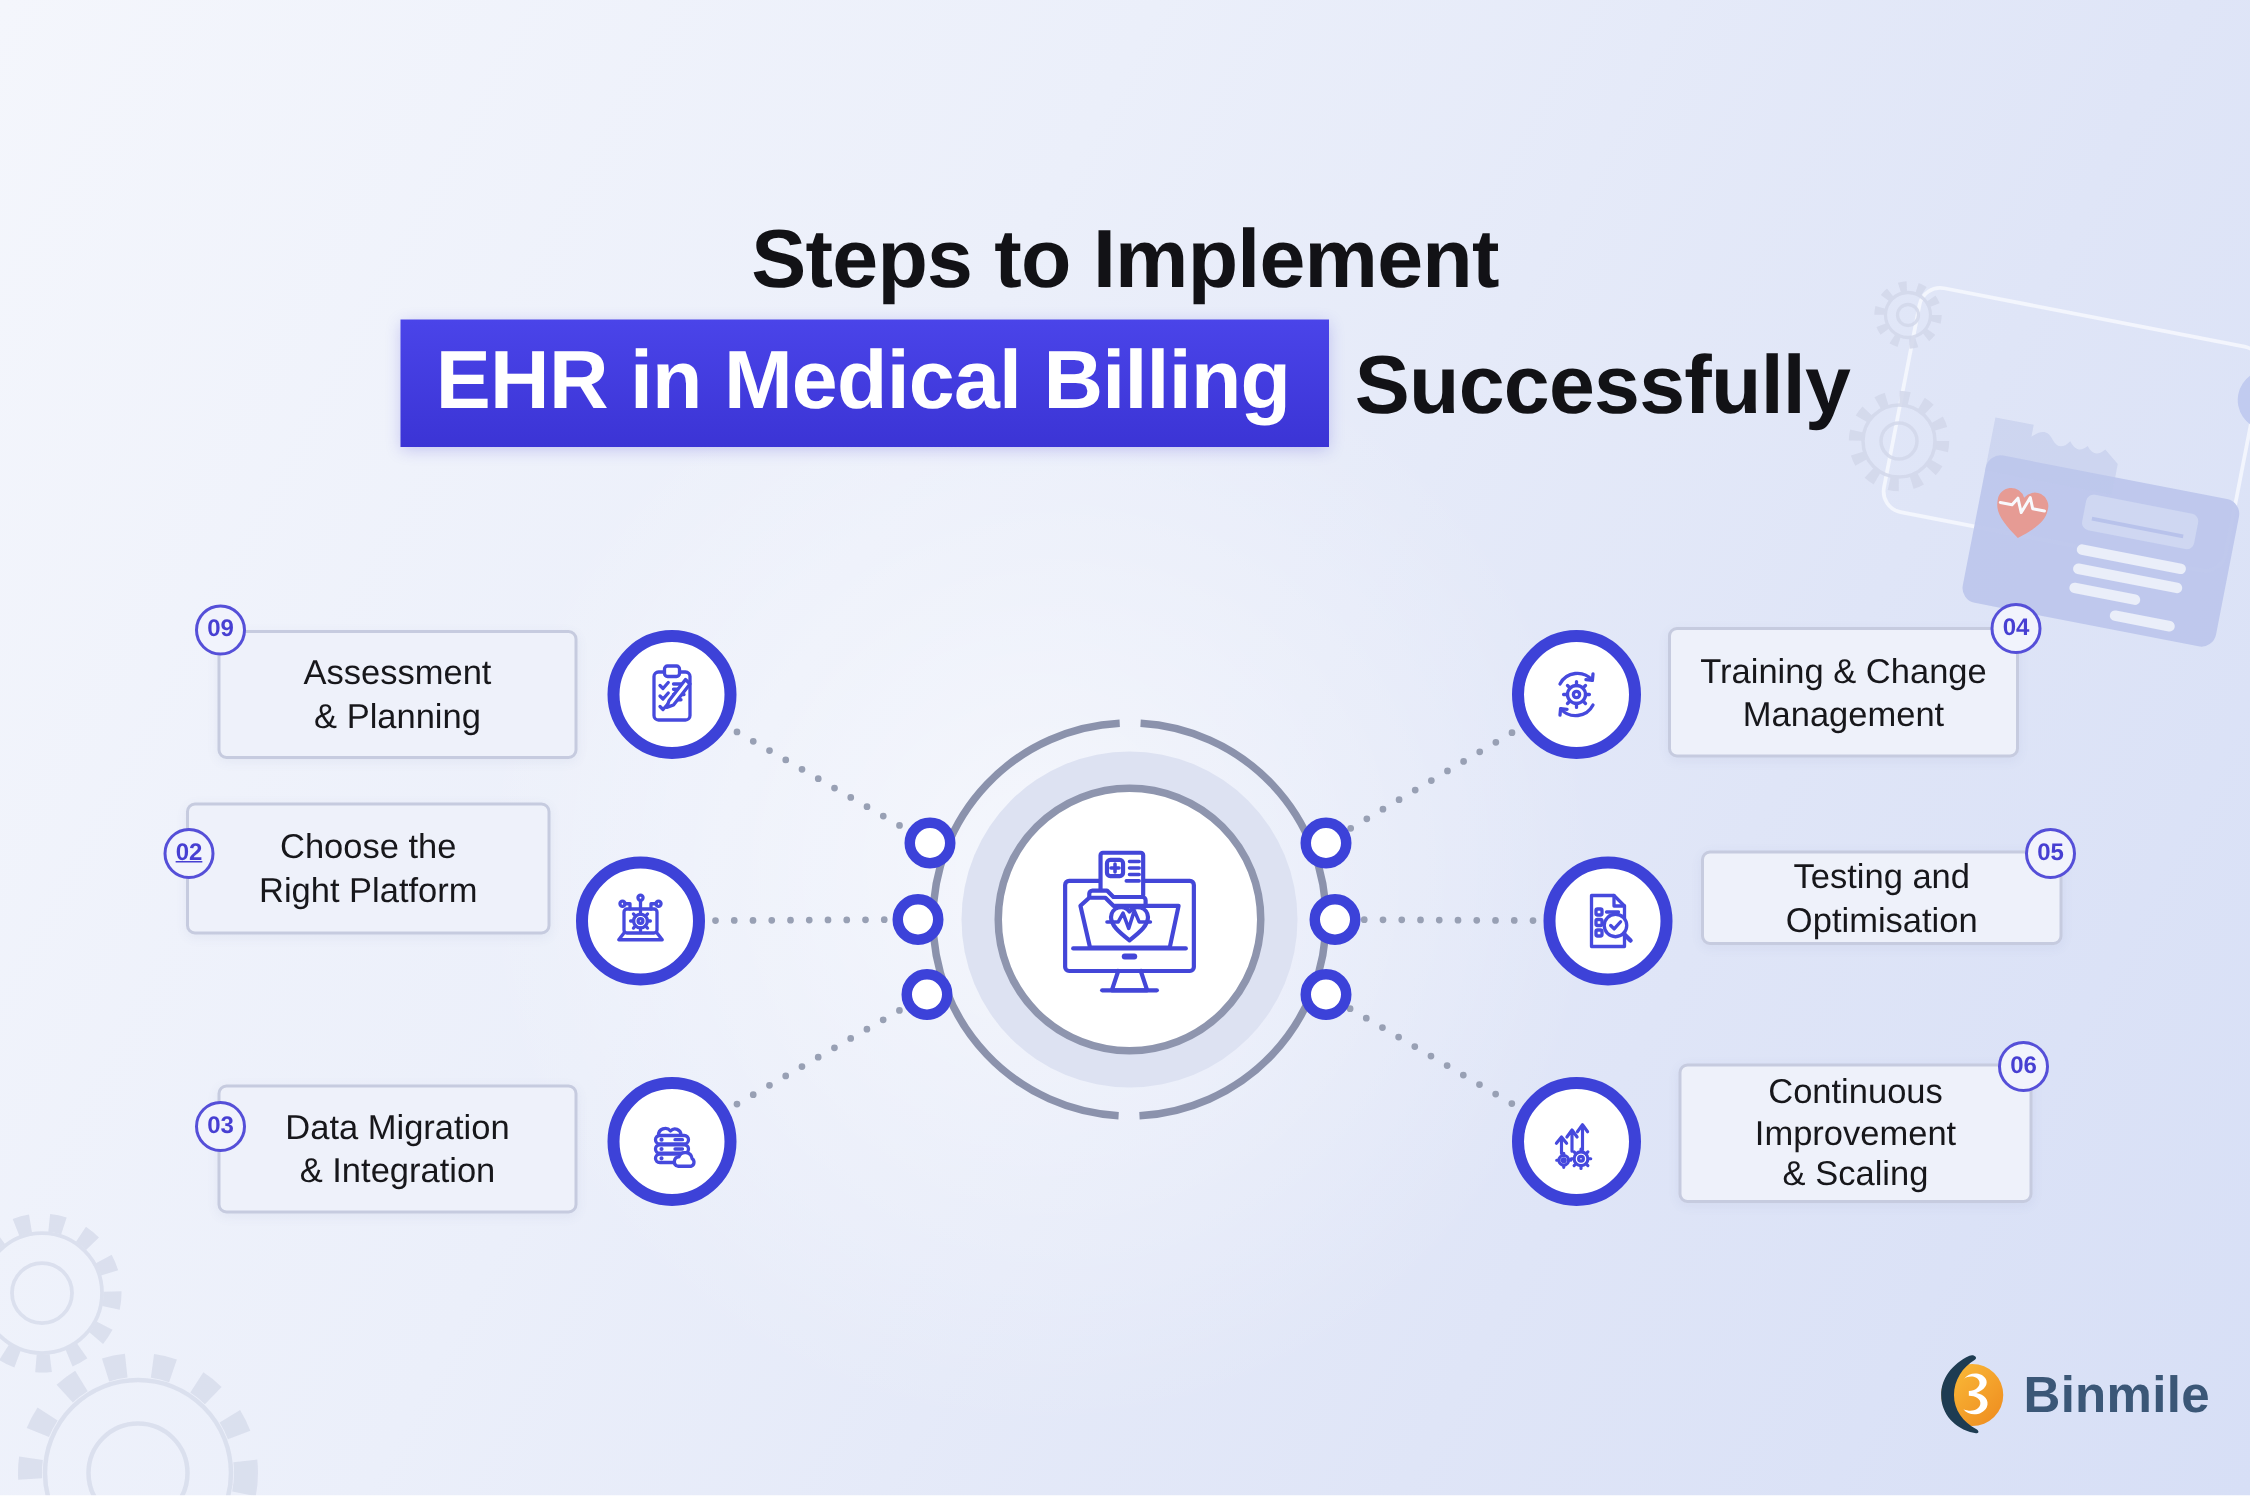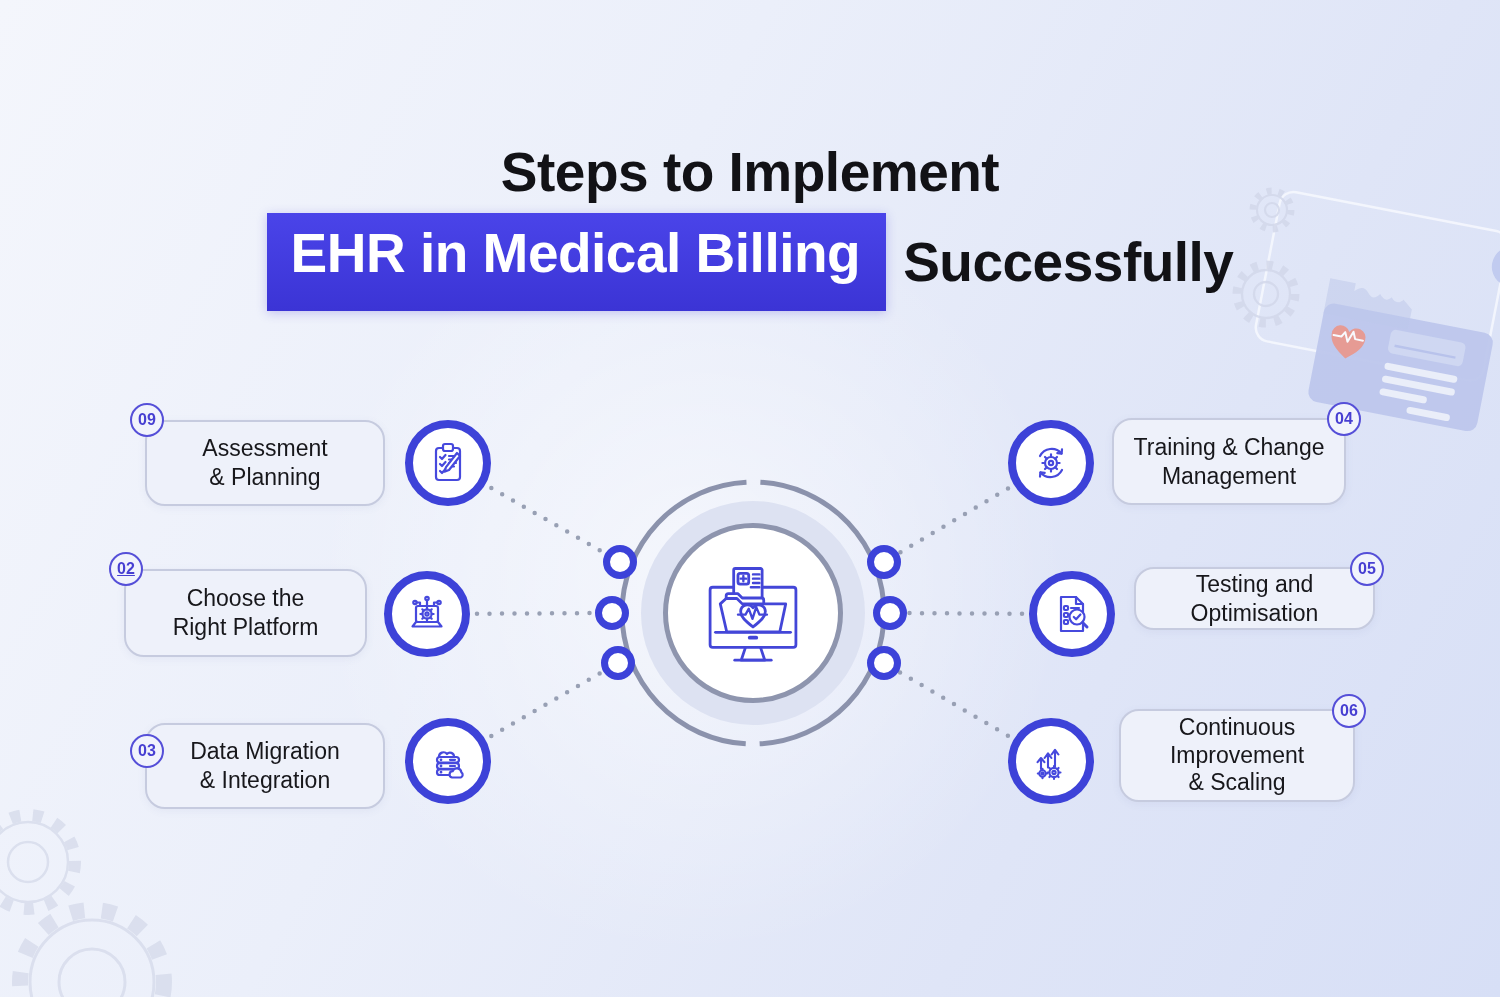--- a/index.html
+++ b/index.html
@@ -10,51 +10,51 @@
     background:radial-gradient(circle at 46% 58%, rgba(255,255,255,.55) 0%, rgba(255,255,255,0) 38%);
     pointer-events:none;}
   svg.underlay{position:absolute;left:0;top:0;}
 
   
   .title{position:absolute;left:0;top:140px;width:100%;text-align:center;color:#121216;}
   .t1{font-size:55px;font-weight:600;letter-spacing:-.5px;}
   .t2{margin-top:9px;font-size:55px;font-weight:600;letter-spacing:-.5px;
       display:flex;justify-content:center;align-items:center;}
   .hl{display:inline-block;background:linear-gradient(180deg,#4a44e9,#3b34d5);
-      color:#fff;padding:8px 26px 26px 24px;box-shadow:0 2px 10px rgba(59,52,213,.25);}
+      color:#fff;padding:8px 26px 13px 24px;box-shadow:0 2px 10px rgba(59,52,213,.25);}
   .rest{margin-left:17px;}
 
   
   .hub-disc{position:absolute;left:641px;top:501px;width:224px;height:224px;border-radius:50%;
       background:#dde2f2;}
   .hub-white{position:absolute;left:663px;top:523px;width:180px;height:180px;border-radius:50%;
       box-sizing:border-box;border:5px solid #8e95ae;background:#fff;
       display:flex;align-items:center;justify-content:center;}
   .ring{position:absolute;width:34px;height:34px;border-radius:50%;box-sizing:border-box;
       border:7px solid #3c42d9;background:#fff;}
   .rL1{left:603px;top:545px;} .rL2{left:595px;top:596px;} .rL3{left:601px;top:646px;}
   .rR1{left:867px;top:545px;} .rR2{left:873px;top:596px;} .rR3{left:867px;top:646px;}
 
   
   .step{position:absolute;left:0;top:0;width:0;height:0;}
   .step-box{position:absolute;box-sizing:border-box;background:#eef1fa;
-      border:2px solid #c6cbdf;border-radius:20px;
+      border:2px solid #c6cbdf;border-radius:6px;
       display:flex;align-items:center;justify-content:center;text-align:center;
       font-size:23px;font-weight:500;color:#17171b;line-height:1.26;white-space:pre-line;
       box-shadow:0 2px 8px rgba(90,100,150,.07);}
   .badge{position:absolute;width:34px;height:34px;border-radius:50%;box-sizing:border-box;
       border:2.5px solid #554fd8;background:#f1f3fc;color:#473fd2;
       font-size:16px;font-weight:700;display:flex;align-items:center;justify-content:center;
       z-index:3;}
   .icon-circle{position:absolute;width:86px;height:86px;border-radius:50%;box-sizing:border-box;
       border:8px solid #3d42d8;background:#fff;display:flex;align-items:center;justify-content:center;}
 
   .s1 .step-box{left:145px;top:420px;width:240px;height:86px;}
   .s1 .badge{left:130px;top:403px;}  .s1 .icon-circle{left:405px;top:420px;}
-  .s2 .step-box{left:124px;top:569px;width:243px;height:88px;}
+  .s2 .step-box{left:124px;top:535px;width:243px;height:88px;}
   .s2 .badge{left:109px;top:552px;text-decoration:underline;}  .s2 .icon-circle{left:384px;top:571px;}
   .s3 .step-box{left:145px;top:723px;width:240px;height:86px;}
   .s3 .badge{left:130px;top:706px;margin-top:28px;}  .s3 .icon-circle{left:405px;top:718px;}
   .s4 .step-box{left:1112px;top:418px;width:234px;height:87px;}
   .s4 .badge{left:1327px;top:402px;} .s4 .icon-circle{left:1008px;top:420px;}
   .s5 .step-box{left:1134px;top:567px;width:241px;height:63px;}
   .s5 .badge{left:1350px;top:552px;} .s5 .icon-circle{left:1029px;top:571px;}
   .s6 .step-box{left:1119px;top:709px;width:236px;height:93px;line-height:1.2;}
   .s6 .badge{left:1332px;top:694px;} .s6 .icon-circle{left:1008px;top:718px;}
 
@@ -268,14 +268,28 @@
             <circle cx="15.5" cy="36.5" r="1"></circle>
           <path d="M15.5,31.8 v1.4 M15.5,39.8 v1.4 M10.8,36.5 h1.4 M18.8,36.5 h1.4"></path>
           <circle cx="27" cy="35.5" r="4.6"></circle>
             <circle cx="27" cy="35.5" r="1.6"></circle>
           <path d="M27,29 v1.7 M27,40.3 v1.7 M20.5,35.5 h1.7 M31.8,35.5 h1.7 M22.4,30.9 l1.2,1.2 M30.4,38.9 l1.2,1.2 M31.6,30.9 l-1.2,1.2 M23.6,38.9 l-1.2,1.2"></path>
         </g>
       </svg>
     </div>
   </div>
 
+  <div class="logo">
+    <svg width="54" height="58" viewBox="0 0 60 62">
+      <defs>
+        <linearGradient id="lg-or" x1="0" y1="0" x2="1" y2="1">
+          <stop offset="0" stop-color="#fbbf3b"></stop>
+            <stop offset="1" stop-color="#ee8a1e"></stop>
+        </linearGradient>
+      </defs>
+      <circle cx="32" cy="31" r="23" fill="url(#lg-or)"></circle>
+      <path d="M30,2 C17,8 9,19 9,31 C9,45 19,56 33,59 C36,60 38,58.5 35.5,56.5 C25,51 18.5,42 18.5,31 C18.5,20 25,10 34,4.8 C36.5,3.2 33,0.6 30,2 Z" fill="#1e3c52"></path>
+      <path d="M26,19 C30,13.5 39,14 42,19 C44.3,23 41,27.5 35,29.5 C41,30.5 45,35 42.8,40 C39.5,46.5 29.5,47 25.5,41.5 C31.5,44 37,42 38,37.8 C38.8,33.8 34,31.5 29.5,31.6 L29.5,28 C34,28 38.3,25 37.3,21 C36.3,17 29.5,16 26,19 Z" fill="#fff"></path>
+    </svg>
+    <span class="logo-text">Binmile</span>
+  </div>
 
 </div>
 
 </body></html>

